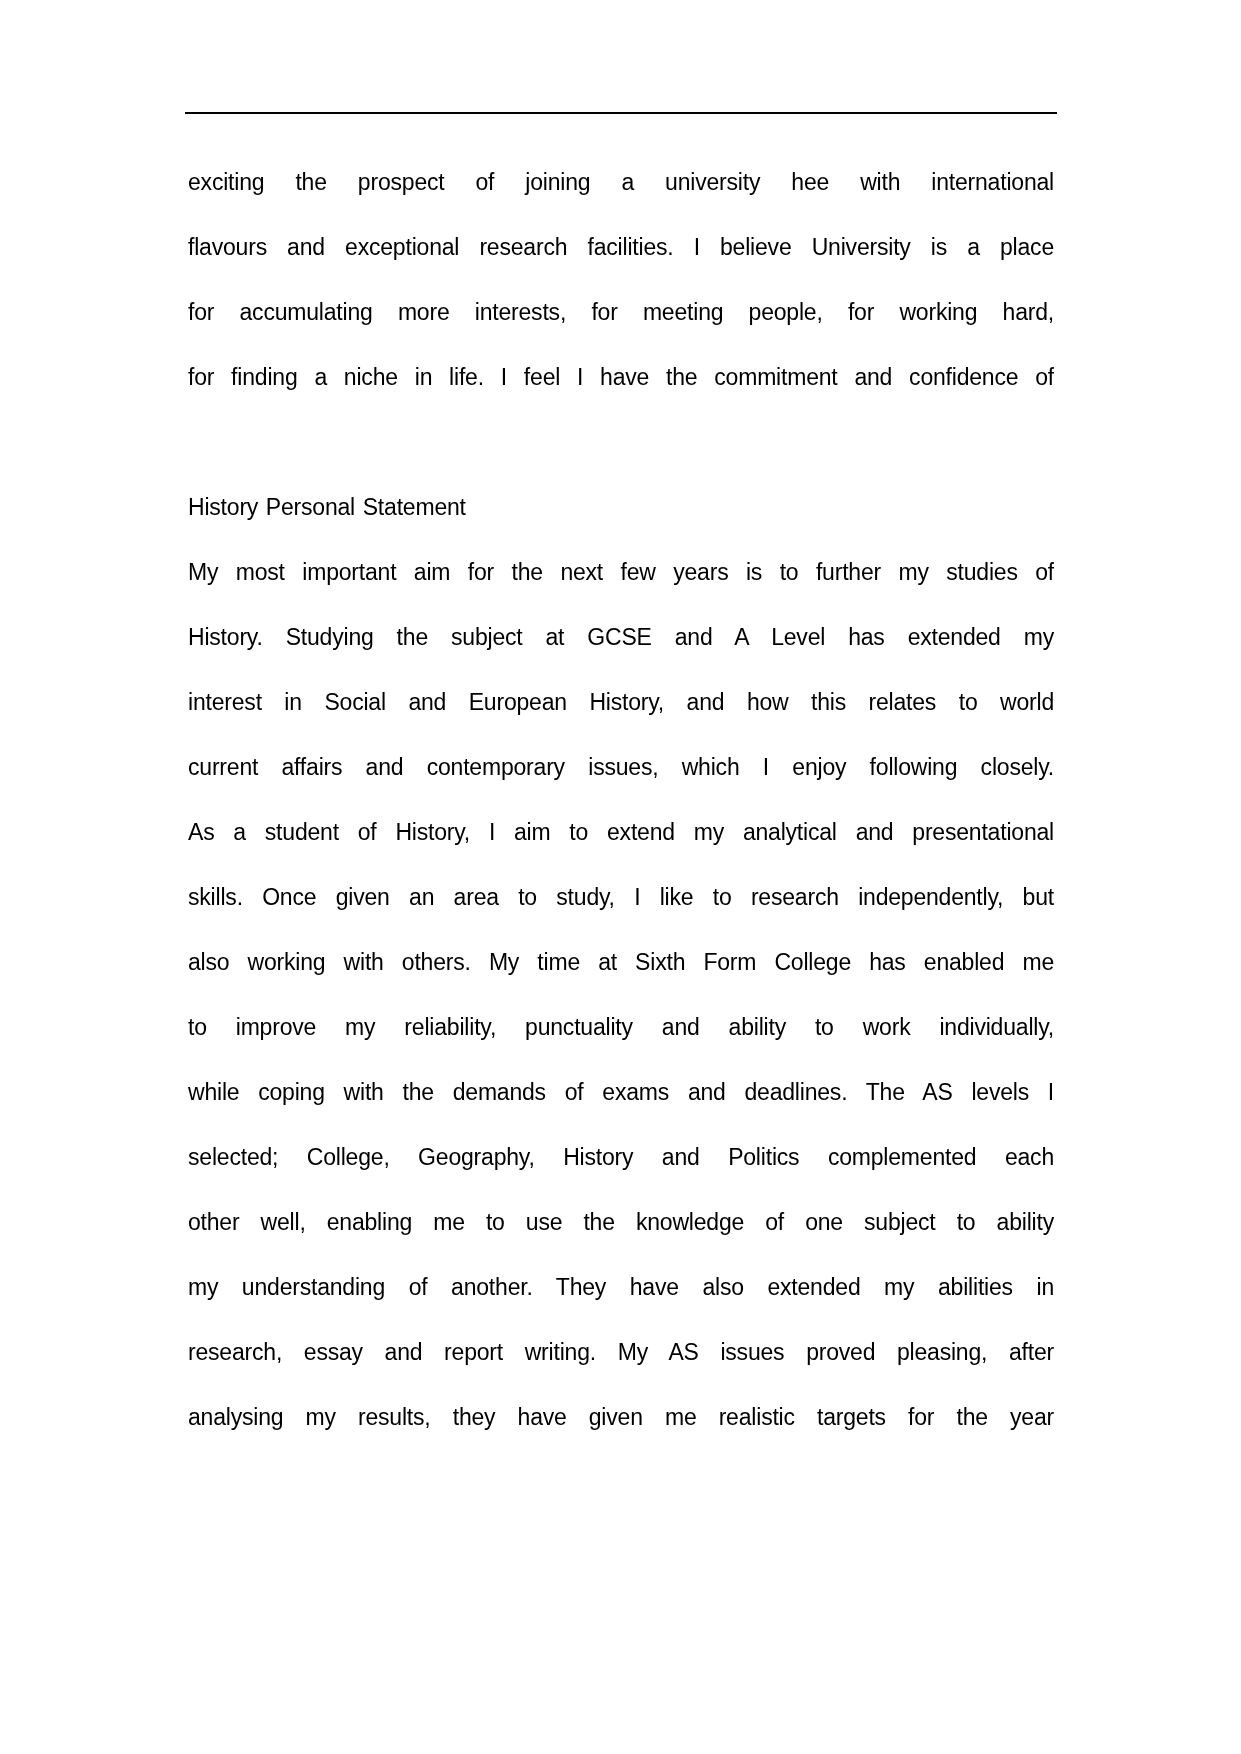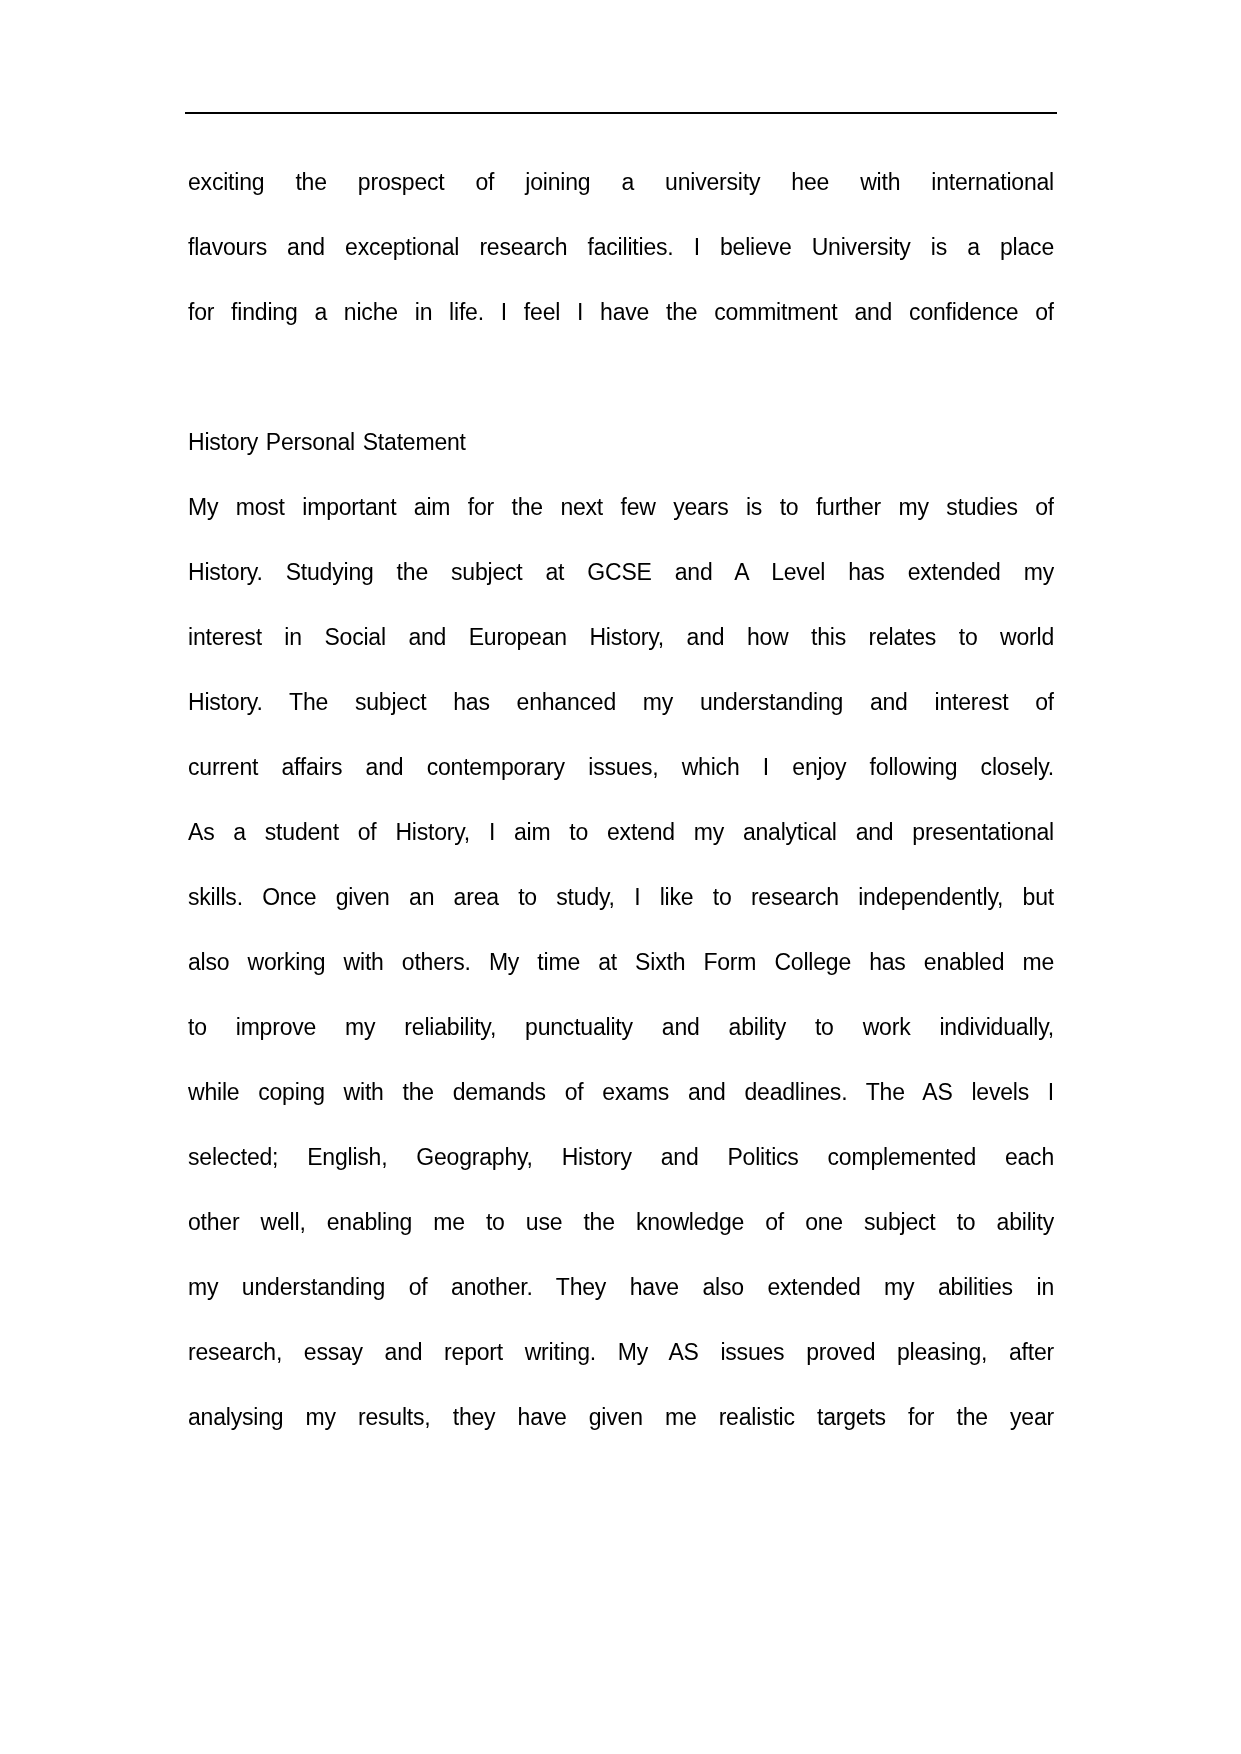--- a/index.html
+++ b/index.html
@@ -64,39 +64,39 @@
 
 <div class="page">
 
   <div class="top-rule"></div>
 
   <div class="text-column">
 
     <div class="para">
       <div class="line j">exciting the prospect of joining a university hee with international</div>
       <div class="line j">flavours and exceptional research facilities. I believe University is a place</div>
+      <div class="line j">for accumulating more interests, for meeting people, for working hard,</div>
       <div class="line j">for finding a niche in life. I feel I have the commitment and confidence of</div>
     </div>
 
     <div class="line spacer"></div>
 
     <div class="line">History Personal Statement</div>
 
     <div class="para">
       <div class="line j">My most important aim for the next few years is to further my studies of</div>
       <div class="line j">History. Studying the subject at GCSE and A Level has extended my</div>
       <div class="line j">interest in Social and European History, and how this relates to world</div>
-      <div class="line j">History. The subject has enhanced my understanding and interest of</div>
       <div class="line j">current affairs and contemporary issues, which I enjoy following closely.</div>
       <div class="line j">As a student of History, I aim to extend my analytical and presentational</div>
       <div class="line j">skills. Once given an area to study, I like to research independently, but</div>
       <div class="line j">also working with others. My time at Sixth Form College has enabled me</div>
       <div class="line j">to improve my reliability, punctuality and ability to work individually,</div>
       <div class="line j">while coping with the demands of exams and deadlines. The AS levels I</div>
-      <div class="line j">selected; English, Geography, History and Politics complemented each</div>
+      <div class="line j">selected; College, Geography, History and Politics complemented each</div>
       <div class="line j">other well, enabling me to use the knowledge of one subject to ability</div>
       <div class="line j">my understanding of another. They have also extended my abilities in</div>
       <div class="line j">research, essay and report writing. My AS issues proved pleasing, after</div>
       <div class="line j">analysing my results, they have given me realistic targets for the year</div>
     </div>
 
   </div>
 </div>
 
 </body></html>

